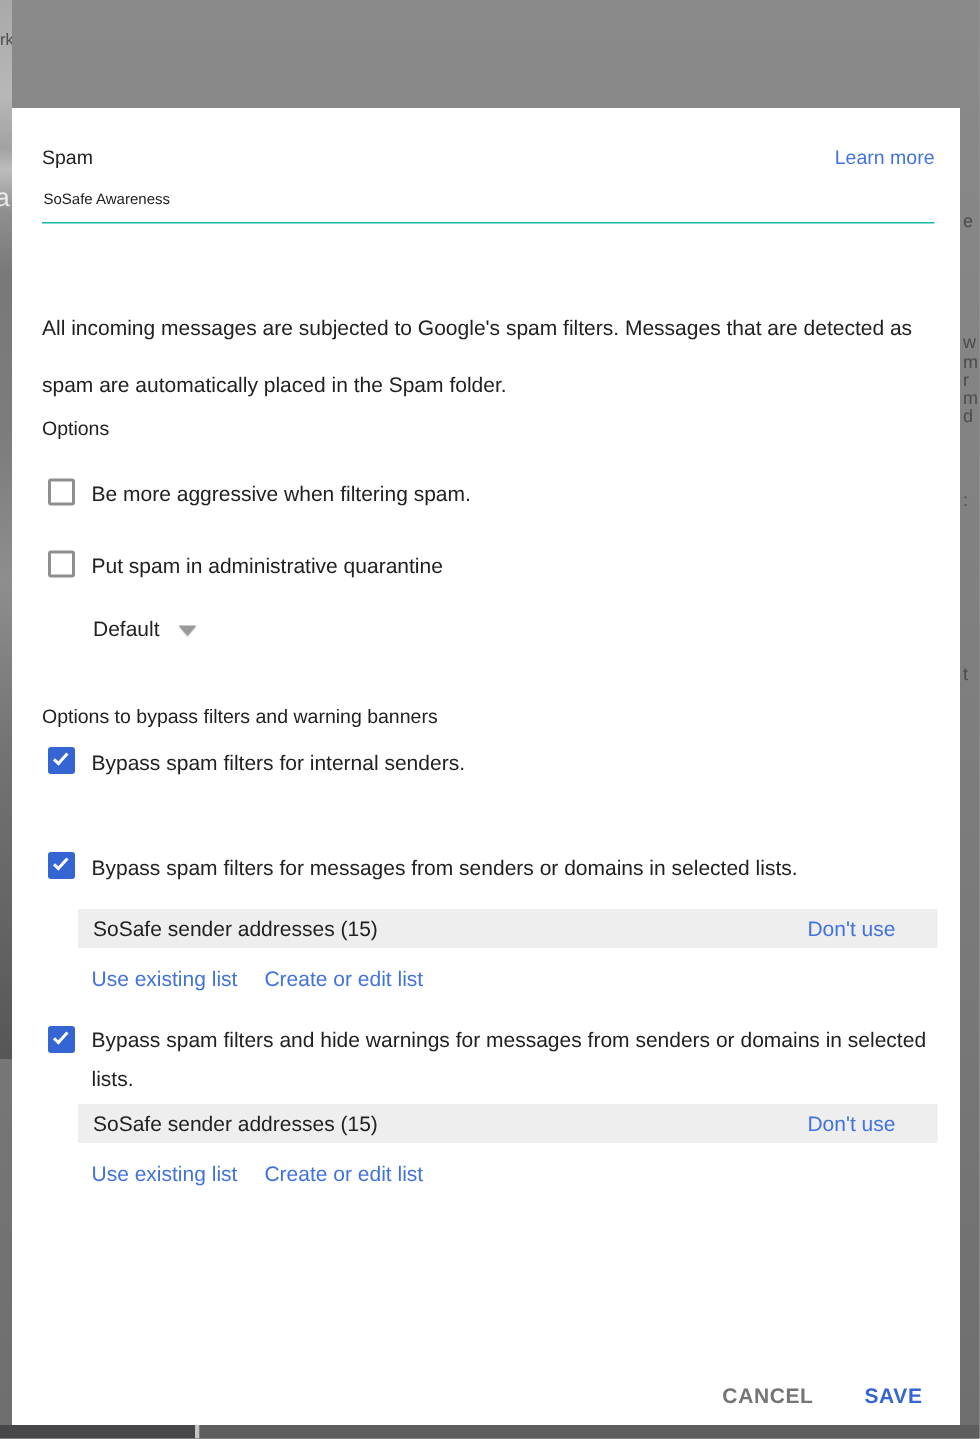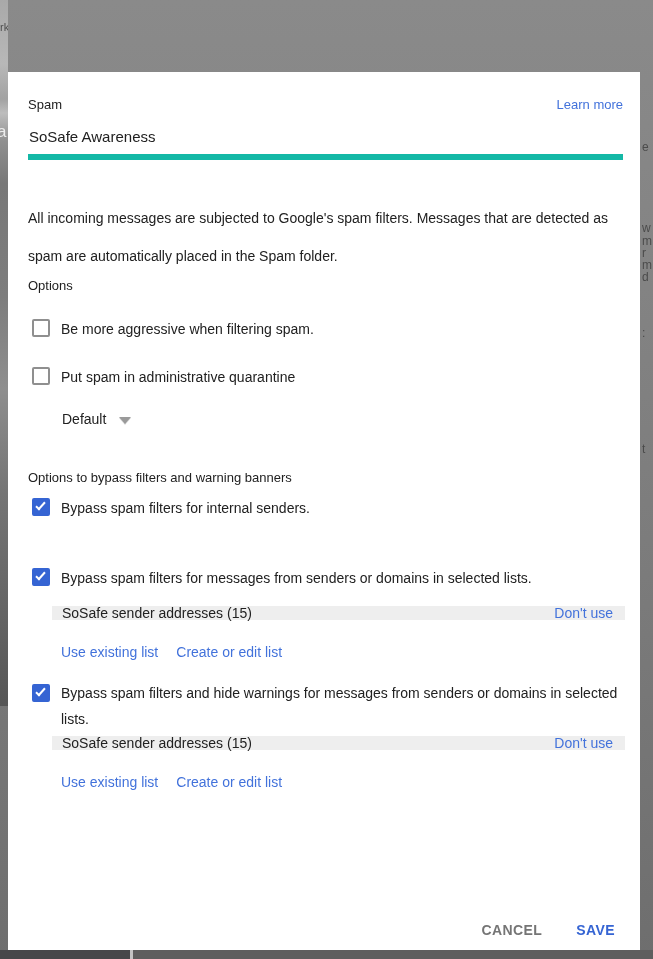--- a/index.html
+++ b/index.html
@@ -54,23 +54,23 @@
   .spam-label {
     position: absolute; left: 20px; top: 25px;
     font-size: 13px; color: #212121;
   }
   .learn-more {
     position: absolute; right: 17px; top: 25px;
     font-size: 13px; color: #4272db; cursor: pointer; text-decoration: none;
   }
   .name-input {
     position: absolute; left: 20px; top: 52px; width: 595px;
-    border: none; border-bottom: 6px solid #14b8a6; outline: none;
+    border: none; border-bottom: 1px solid #14b8a6; outline: none;
     font-family: "Liberation Sans", "DejaVu Sans", sans-serif;
-    font-size: 15px; color: #212121; padding: 4px 0 9px 1px; background: transparent;
+    font-size: 10px; color: #212121; padding: 4px 0 9px 1px; background: transparent;
   }
   .description {
     position: absolute; left: 20px; top: 127px; width: 588px;
     font-size: 14px; line-height: 38px; color: #212121;
   }
   .sec-heading {
     position: absolute; left: 20px;
     font-size: 13px; font-weight: 400; color: #212121; text-align: right;
   }
   .h-options { top: 206px; }
@@ -105,24 +105,24 @@
   .dropdown .dd-value { font-size: 14px; color: #212121; }
   .dd-arrow {
     margin-left: 13px; margin-top: 2px;
     width: 0; height: 0;
     border-left: 6px solid transparent; border-right: 6px solid transparent;
     border-top: 7px solid #9a9a9a;
     filter: drop-shadow(0 1px 0 #d9d9d9);
   }
 
   .list-bar {
-    position: absolute; left: 44px; width: 573px; height: 14px;
+    position: absolute; left: 44px; width: 573px; height: 26px;
     background: #eeeeee;
     display: flex; align-items: center; justify-content: space-between;
-    padding: 0 12px 0 10px;
+    padding: 0 28px 0 10px;
   }
   .bar1 { top: 534px; } .bar2 { top: 664px; }
   .list-bar .list-name { font-size: 14px; color: #212121; }
   .list-bar .dont-use  { font-size: 14px; color: #4272db; cursor: pointer; }
 
   .links-row { position: absolute; left: 53px; display: flex; }
   .lr1 { top: 572px; } .lr2 { top: 702px; }
   .links-row .lnk {
     font-size: 14px; color: #4272db; cursor: pointer; margin-right: 18px; text-decoration: none;
   }

